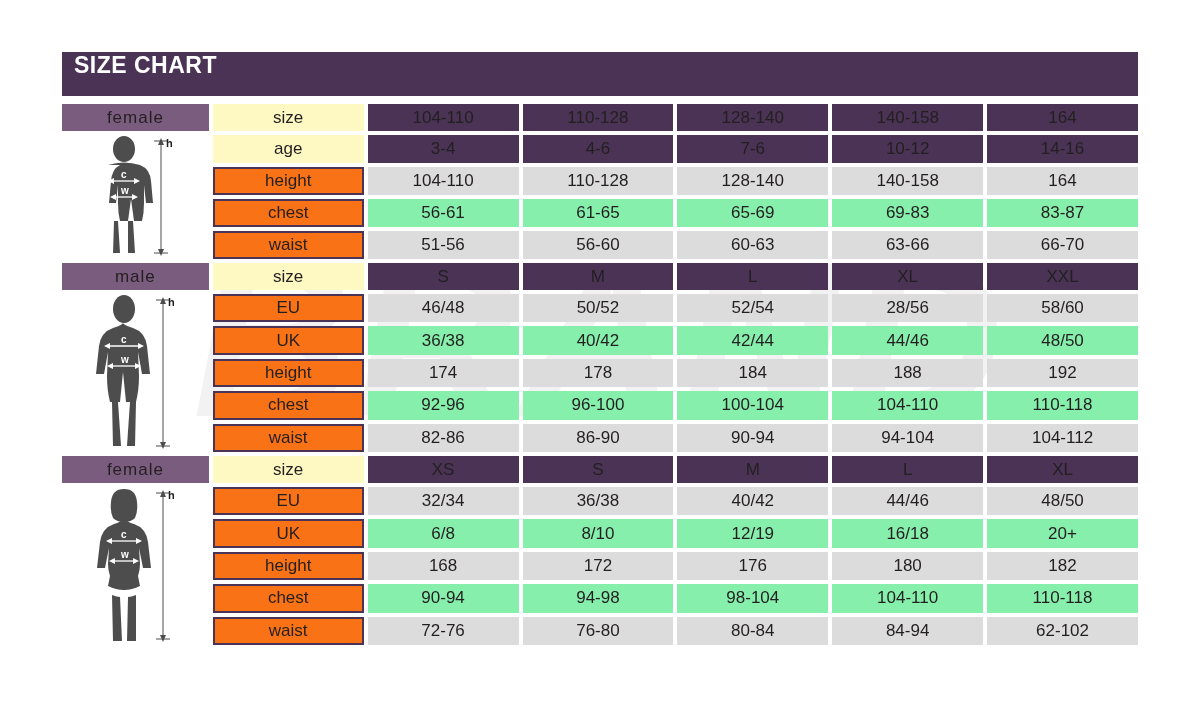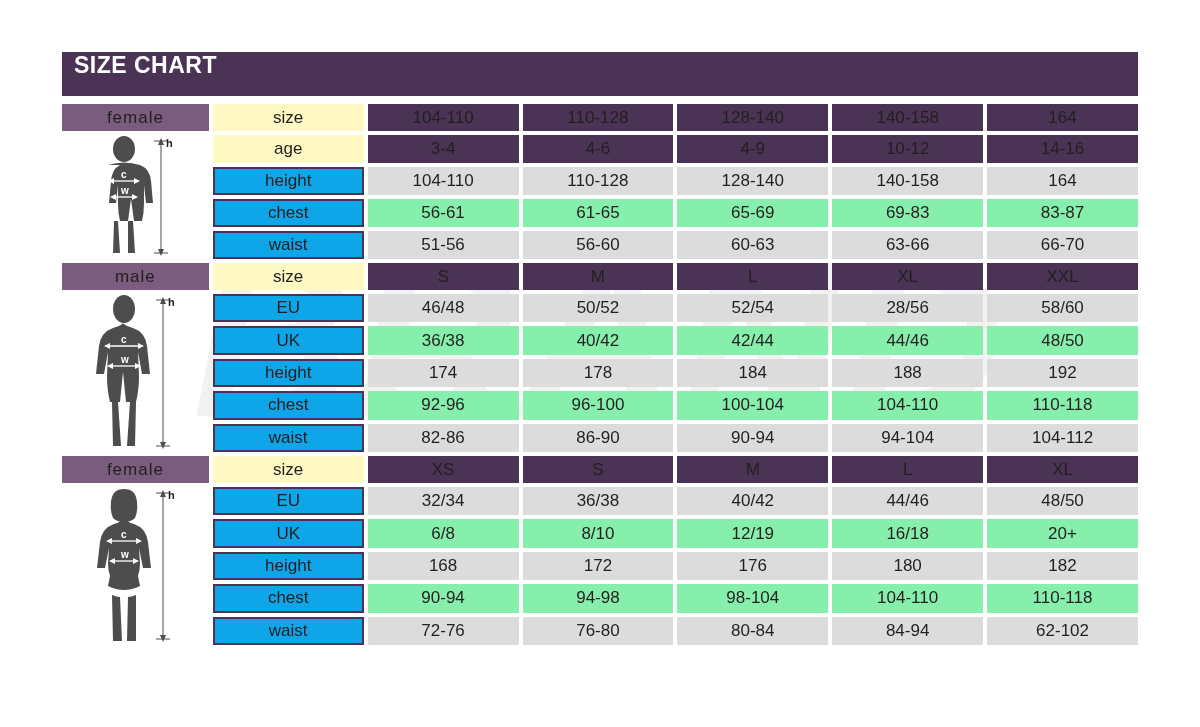--- a/index.html
+++ b/index.html
@@ -89,21 +89,21 @@
     font-weight: bold;
     font-size: 18px;
   }
   .hdr-dark {
     background: #4a3355;
     color: #ffffff;
     font-weight: bold;
     font-size: 18px;
   }
   .lbl-cell {
-    background: #0ea5e9;
+    background: #f97316;
     border: 2px solid #4a3355;
     box-sizing: border-box;
     font-size: 18px;
     color: #231f20;
   }
   .val-gray {
     background: #86efac;
     font-size: 18px;
   }
   .val-gray-light {
@@ -182,21 +182,21 @@
                   <polygon points="76,62 70,59 70,65" fill="#ffffff" stroke="none"></polygon>
                 </g>
                 <text x="59" y="43" font-family="Liberation Sans, sans-serif" font-size="10" font-weight="bold" fill="#ffffff">c</text>
                 <text x="59" y="59" font-family="Liberation Sans, sans-serif" font-size="10" font-weight="bold" fill="#ffffff">w</text>
               </svg>
             </div>
           </td>
           <td class="hdr-purple">age</td>
           <td class="hdr-dark">3-4</td>
           <td class="hdr-dark">4-6</td>
-          <td class="hdr-dark">4-9</td>
+          <td class="hdr-dark">7-6</td>
           <td class="hdr-dark">10-12</td>
           <td class="hdr-dark">14-16</td>
         </tr>
         <tr>
           <td class="lbl-cell">height</td>
           <td class="val-gray-light">104-110</td>
           <td class="val-gray-light">110-128</td>
           <td class="val-gray-light">128-140</td>
           <td class="val-gray-light">140-158</td>
           <td class="val-gray-light">164</td>

